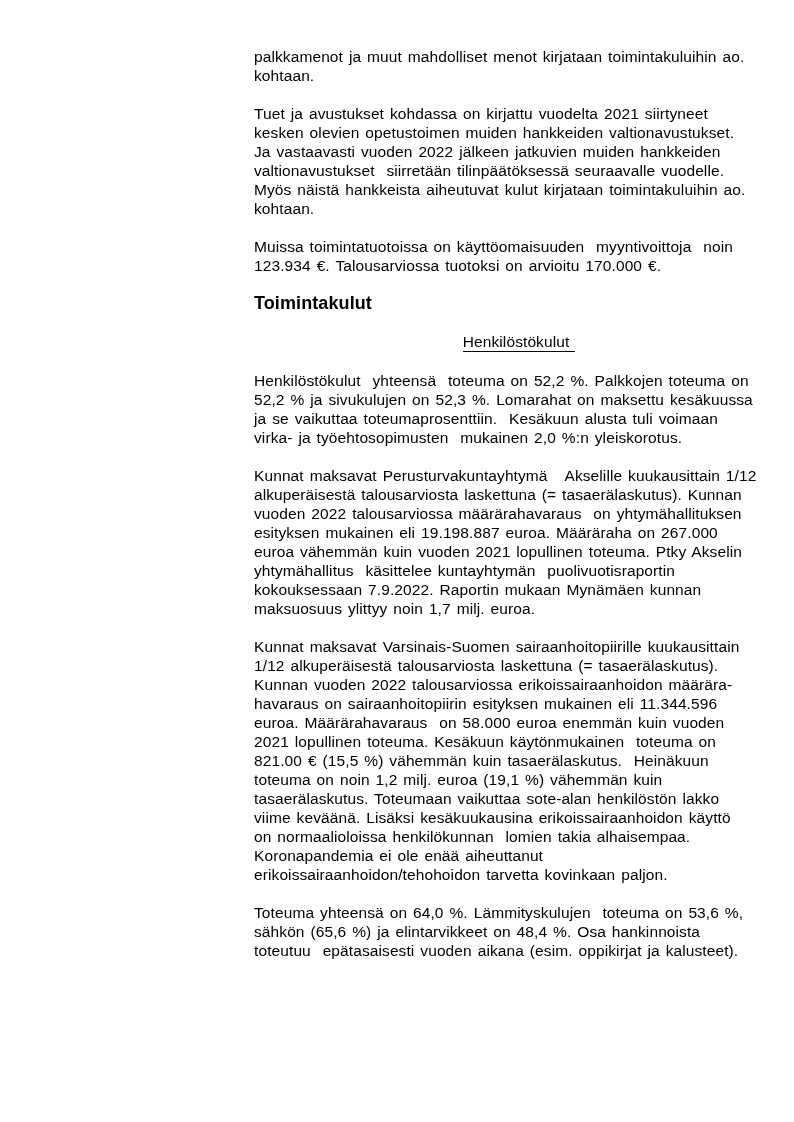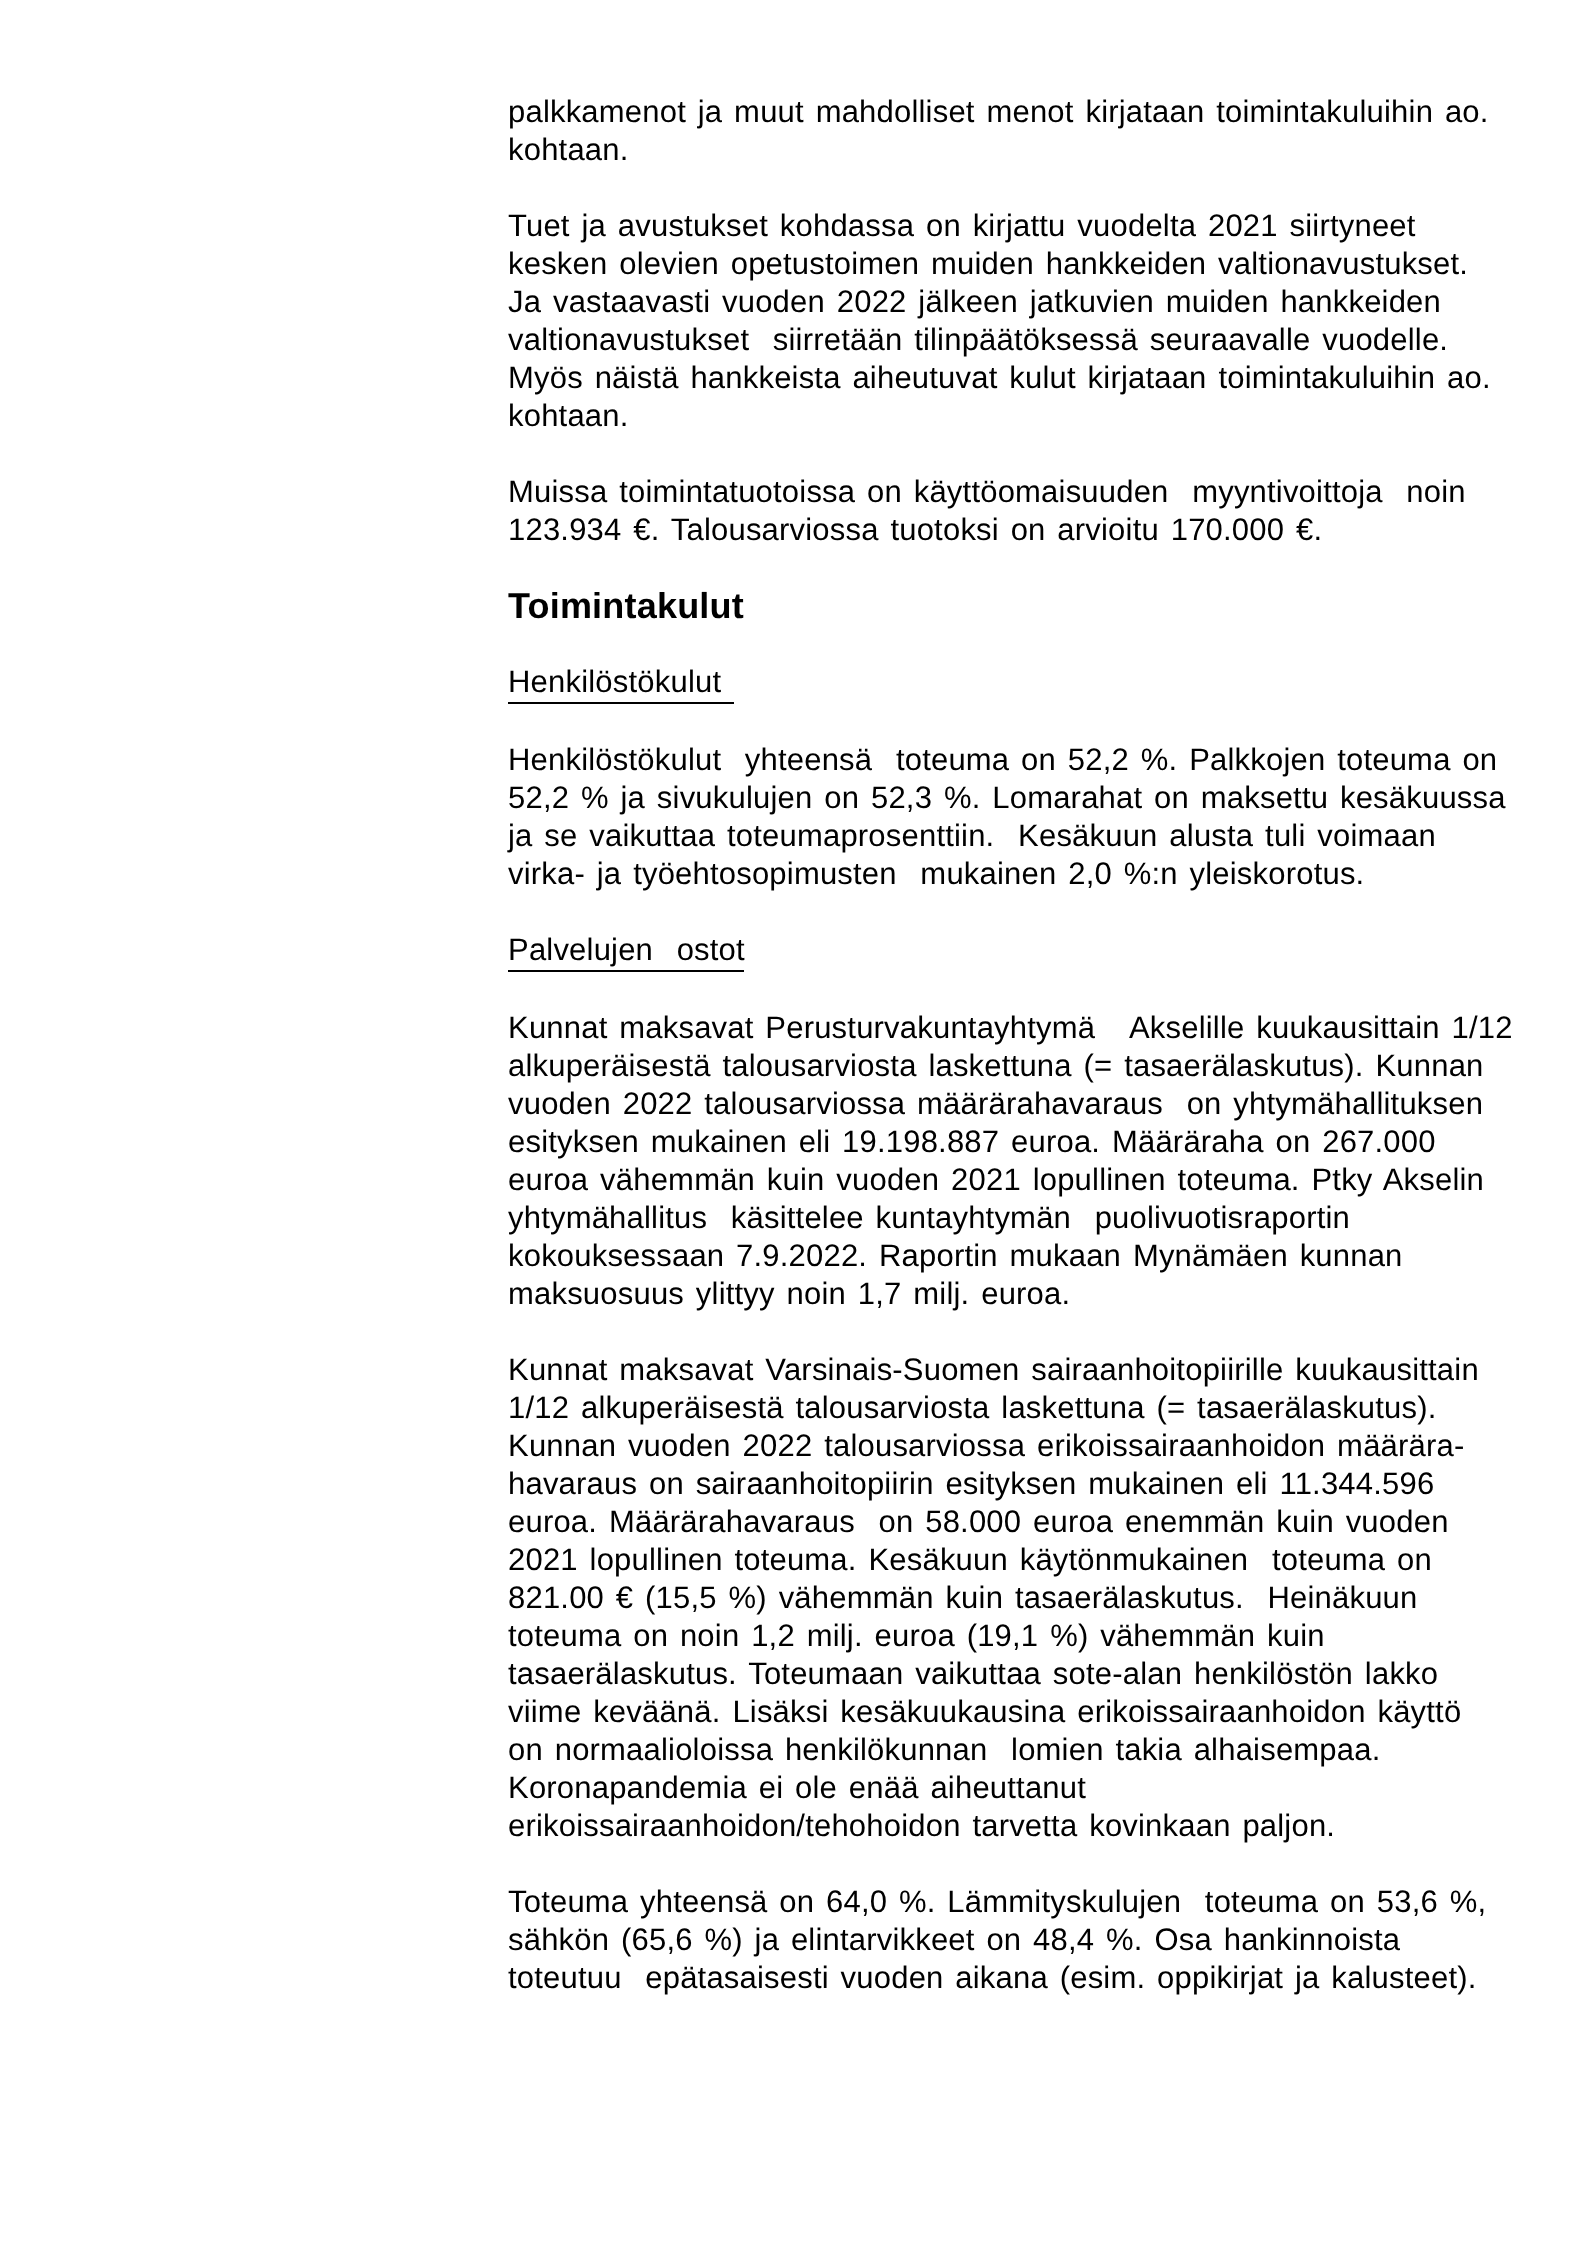--- a/index.html
+++ b/index.html
@@ -32,20 +32,21 @@
   }
   .heading {
     margin: 0 0 19px 0;
     font-size: 18px;
     font-weight: bold;
     white-space: pre;
   }
   .subheading {
     margin: 13px 0 19px 0;
     white-space: pre;
+    text-align: center;
   }
   .subheading .u {
     display: inline-block;
     border-bottom: 1px solid #000000;
     white-space: pre;
   }
 </style>
 </head>
 <body>
 
@@ -66,21 +67,20 @@
 
   <h2 class="heading">Toimintakulut</h2>
 
   <p class="subheading"><span class="u">Henkilöstökulut </span></p>
 
   <p class="para">Henkilöstökulut  yhteensä  toteuma on 52,2 %. Palkkojen toteuma on
 52,2 % ja sivukulujen on 52,3 %. Lomarahat on maksettu kesäkuussa
 ja se vaikuttaa toteumaprosenttiin.  Kesäkuun alusta tuli voimaan
 virka- ja työehtosopimusten  mukainen 2,0 %:n yleiskorotus.</p>
 
-  <p class="subheading"><span class="u">Palvelujen  ostot</span></p>
 
   <p class="para">Kunnat maksavat Perusturvakuntayhtymä   Akselille kuukausittain 1/12
 alkuperäisestä talousarviosta laskettuna (= tasaerälaskutus). Kunnan
 vuoden 2022 talousarviossa määrärahavaraus  on yhtymähallituksen
 esityksen mukainen eli 19.198.887 euroa. Määräraha on 267.000
 euroa vähemmän kuin vuoden 2021 lopullinen toteuma. Ptky Akselin
 yhtymähallitus  käsittelee kuntayhtymän  puolivuotisraportin
 kokouksessaan 7.9.2022. Raportin mukaan Mynämäen kunnan
 maksuosuus ylittyy noin 1,7 milj. euroa.</p>
 

